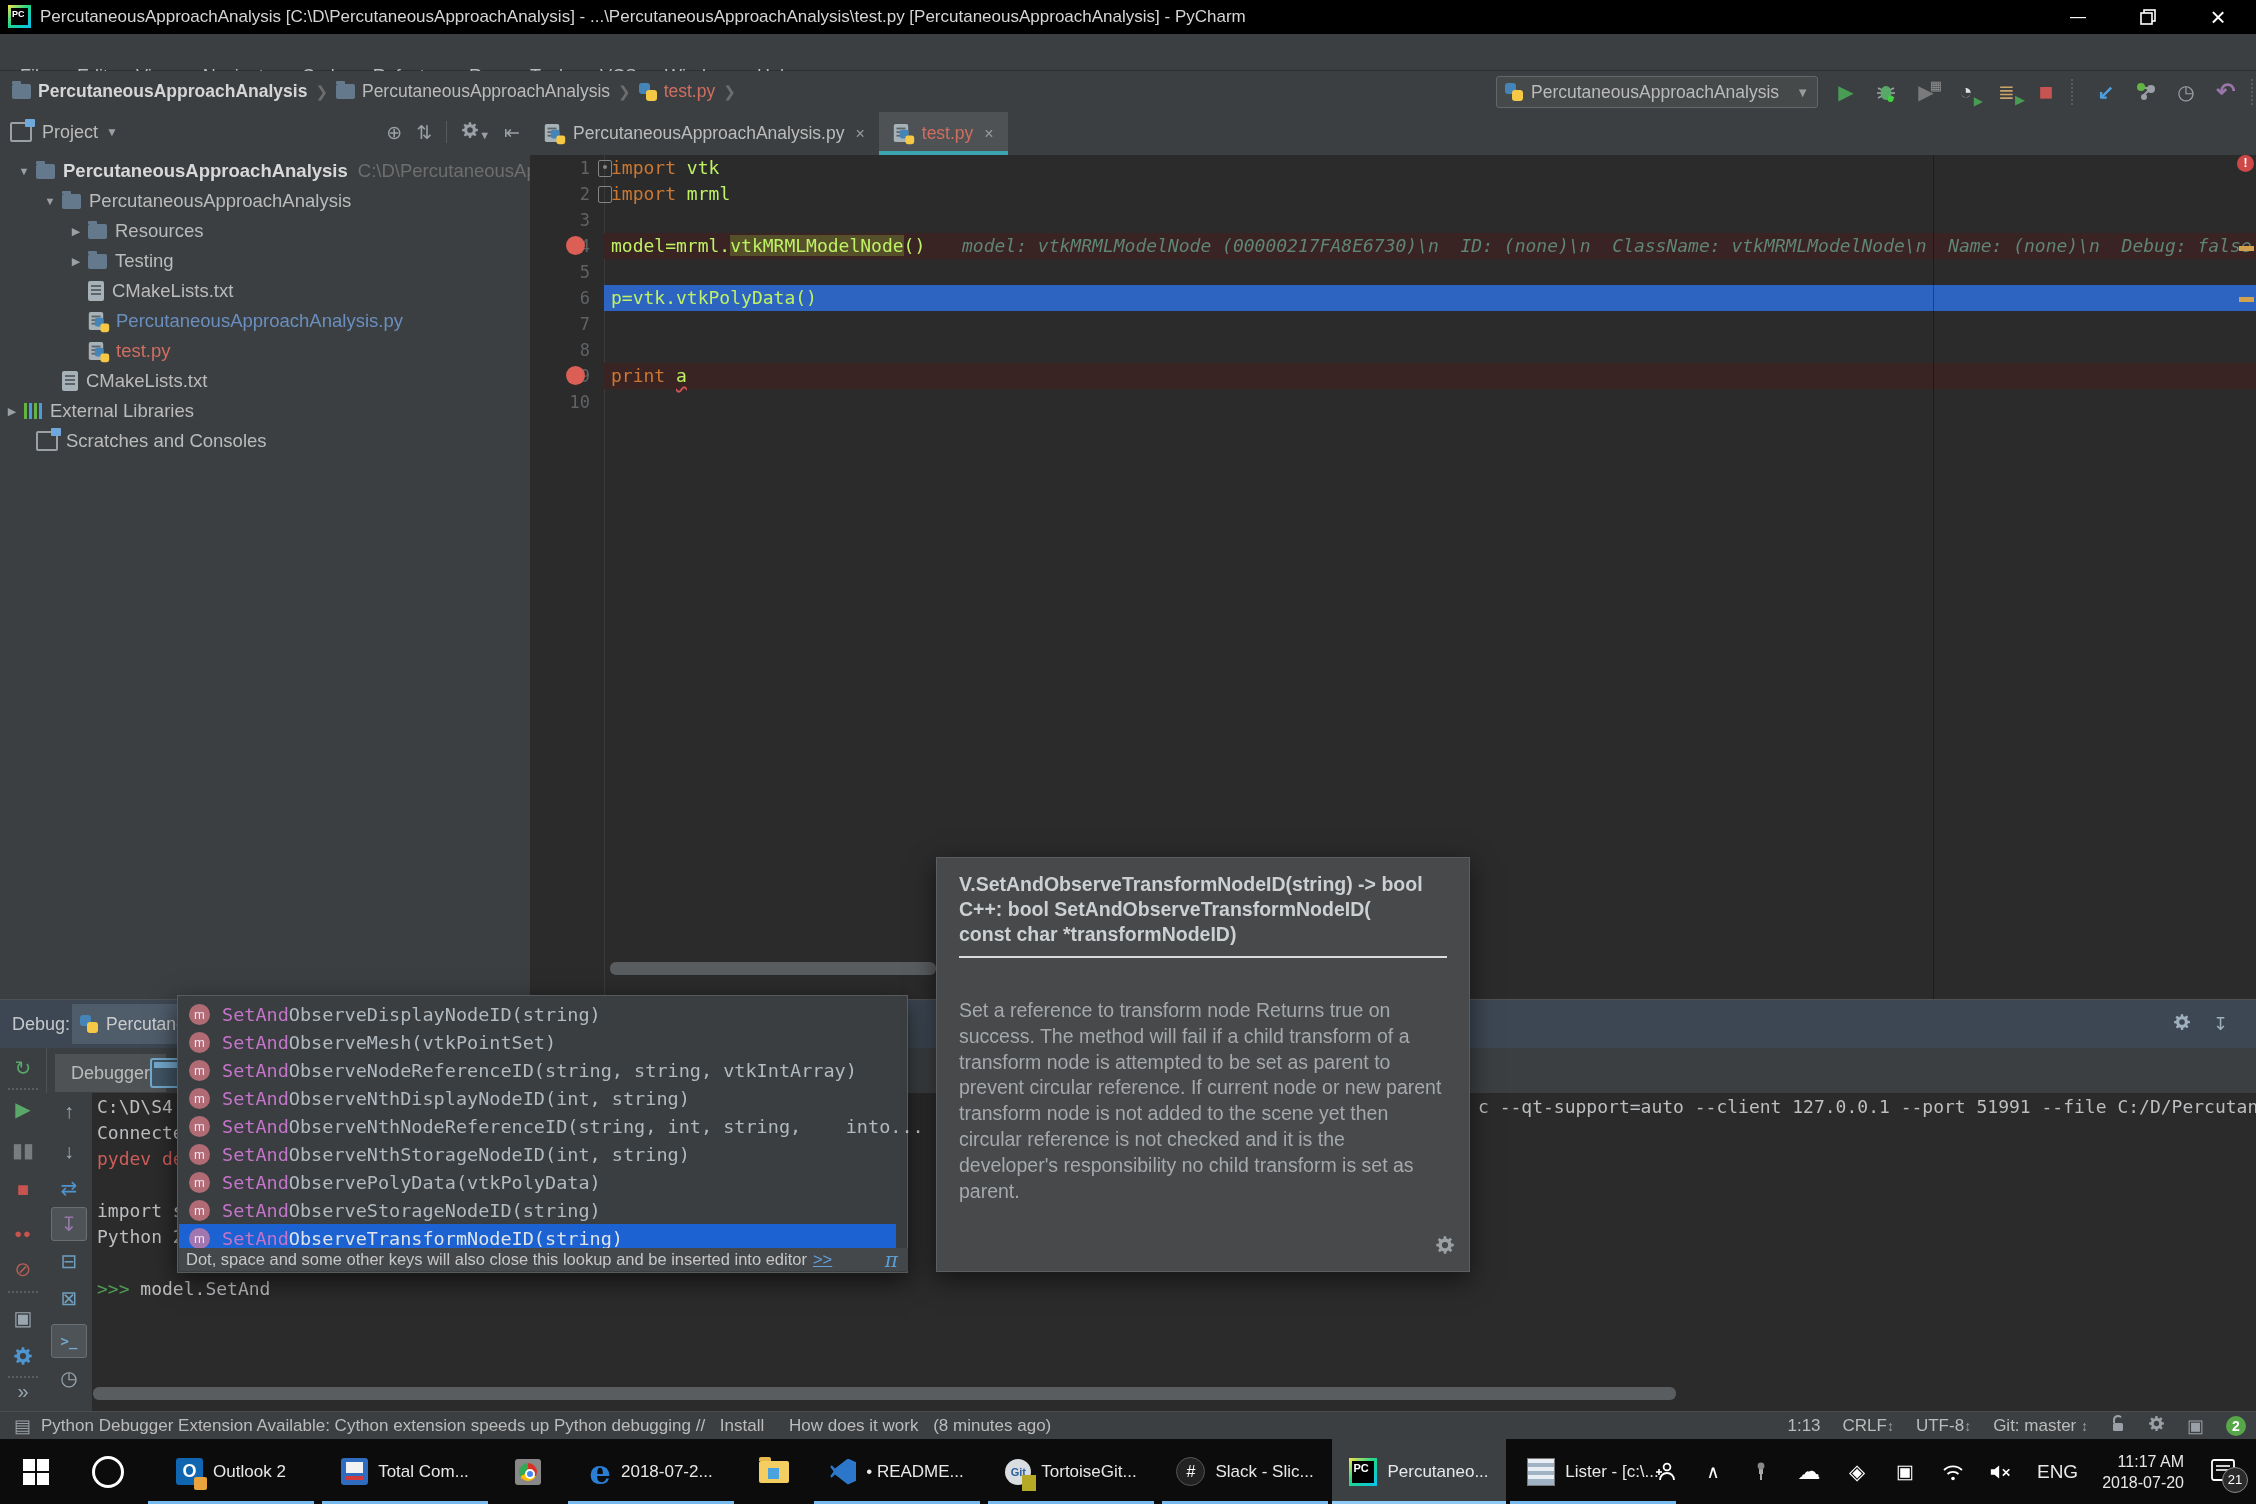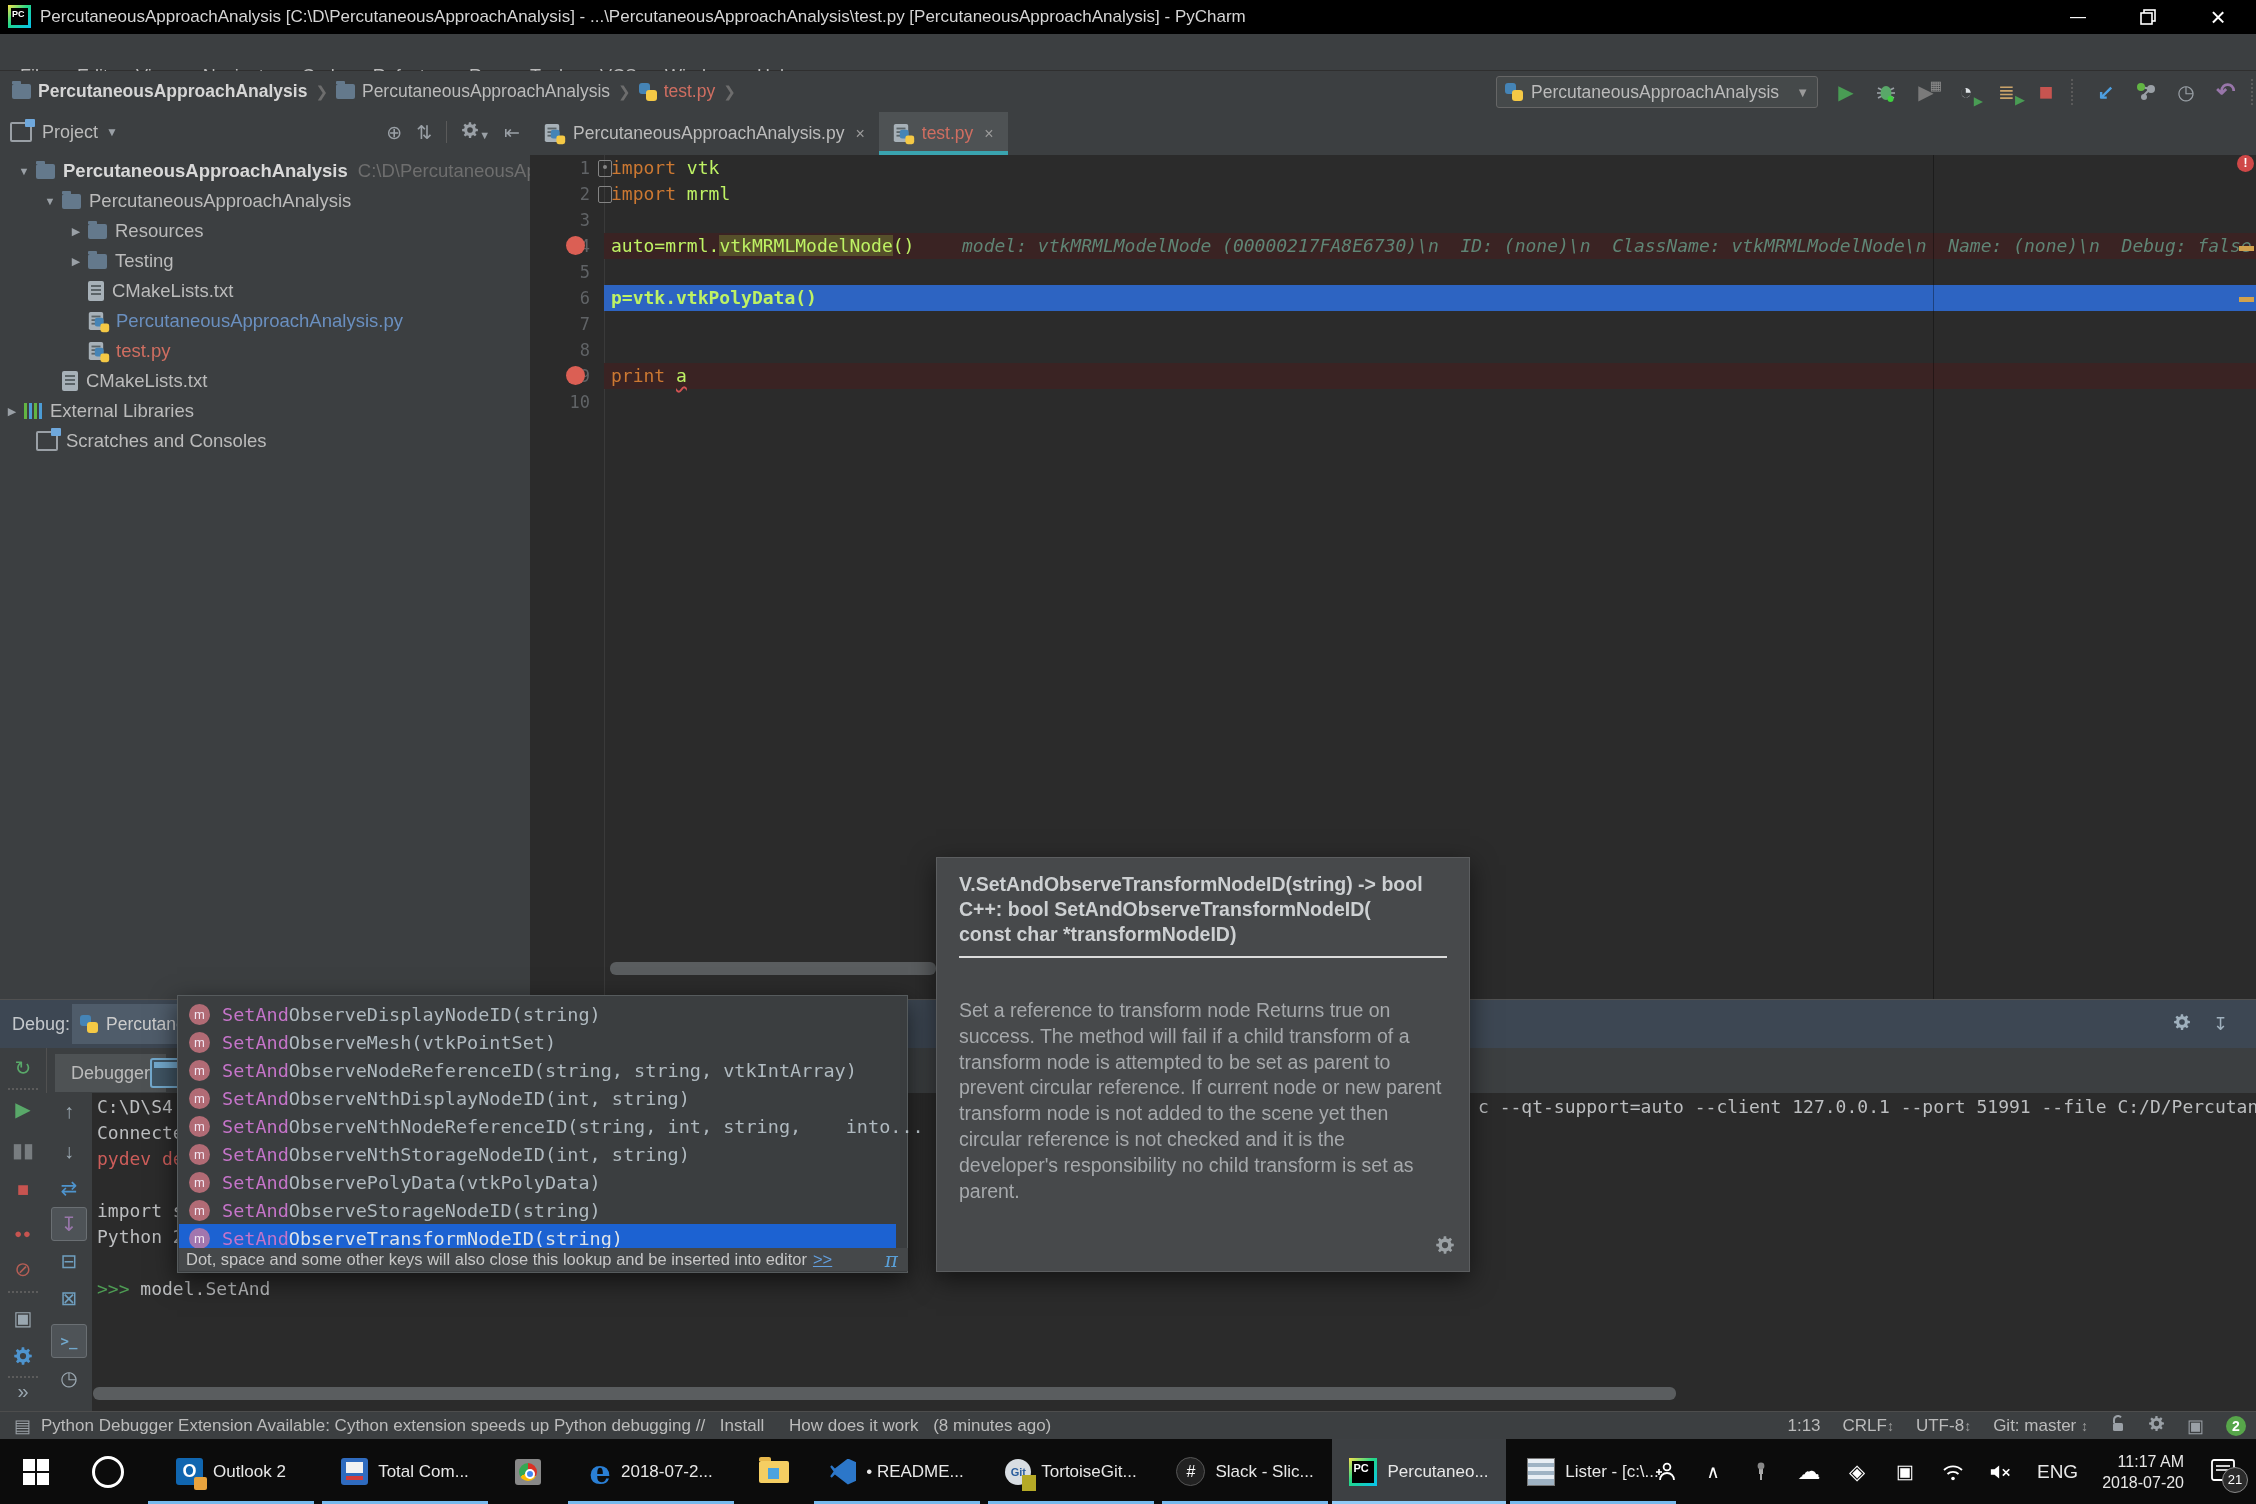--- a/index.html
+++ b/index.html
@@ -378,26 +378,26 @@
         <span style="display:block;width:4px;height:4px;background:#848484;border-radius:50%;margin:4px auto;"></span>
       </div>
       <div class="codeline" style="top:0px;left:81px;"><span class="kw">import</span><span class="pl"> vtk</span></div>
       <div class="lineno" style="top:26px;line-height:26px;left:8px;">2</div>
       <div class="gutico" style="left:68px;top:31px;"></div>
       <div class="codeline" style="top:26px;left:81px;"><span class="kw">import</span><span class="pl"> mrml</span></div>
       <div class="lineno" style="top:52px;line-height:26px;left:8px;">3</div>
       <div class="rowhl" style="top:78px;background:#3a2323;"></div>
       <div class="lineno" style="top:78px;line-height:26px;left:8px;">4</div>
       <div class="bp" style="left:36px;top:81px;"></div>
-      <div class="codeline" style="top:78px;left:81px;"><span class="pl">auto=mrml.</span><span class="pl occ">vtkMRMLModelNode</span><span class="pl">()</span></div>
+      <div class="codeline" style="top:78px;left:81px;"><span class="pl">model=mrml.</span><span class="pl occ">vtkMRMLModelNode</span><span class="pl">()</span></div>
       <div class="dbghint" style="top:78px;height:26px;line-height:26px;left:432px;">model: vtkMRMLModelNode (00000217FA8E6730)\n  ID: (none)\n  ClassName: vtkMRMLModelNode\n  Name: (none)\n  Debug: false</div>
       <div class="lineno" style="top:104px;line-height:26px;left:8px;">5</div>
       <div class="rowhl" style="top:130px;background:#2d64c2;"></div>
       <div class="lineno" style="top:130px;line-height:26px;left:8px;">6</div>
-      <div class="codeline" style="top:130px;left:81px;font-weight:bold;"><span class="pl">p=vtk.vtkPolyData()</span></div>
+      <div class="codeline" style="top:130px;left:81px;"><span class="pl">p=vtk.vtkPolyData()</span></div>
       <div class="lineno" style="top:156px;line-height:26px;left:8px;">7</div>
       <div class="lineno" style="top:182px;line-height:26px;left:8px;">8</div>
       <div class="rowhl" style="top:208px;background:#3a2323;"></div>
       <div class="lineno" style="top:208px;line-height:26px;left:8px;">9</div>
       <div class="bp" style="left:36px;top:211px;"></div>
       <div class="codeline" style="top:208px;left:81px;"><span class="kw">print</span><span class="pl"> </span><span class="pl errsq">a</span></div>
       <div class="lineno" style="top:234px;line-height:26px;left:8px;">10</div>
       <div class="hthumb" style="left:80px;top:807px;width:326px;height:13px;"></div>
       <div class="stripe-red" style="right:2px;top:0px;">!</div>
       <div class="stripe-yel" style="right:2px;top:91px;"></div>

